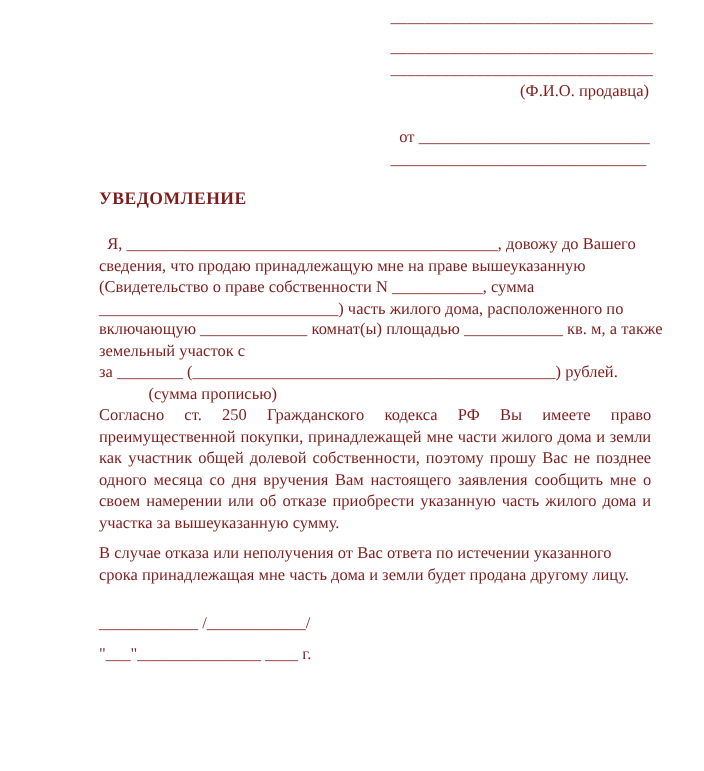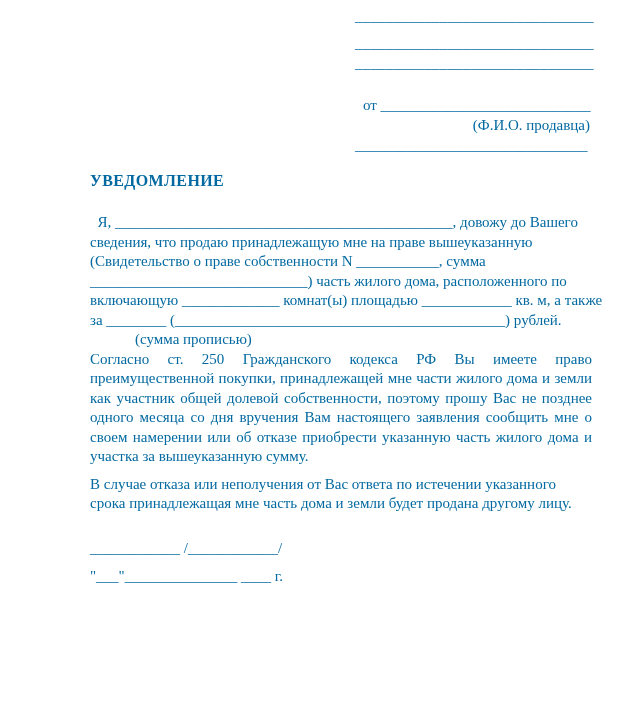--- a/index.html
+++ b/index.html
@@ -4,21 +4,21 @@
 <style>
   * { margin: 0; padding: 0; box-sizing: border-box; }
   html, body { background: #ffffff; }
   body {
     width: 640px; height: 701px;
     font-family: "Liberation Serif", "DejaVu Serif", serif;
   }
   .page {
     width: 636px; height: 701px;
     background: #ffffff;
-    color: #0369a1;
+    color: #7f1d1d;
     font-size: 15px;
     line-height: 20px;
     padding: 6px 44px 0 90px;
     overflow: hidden;
   }
   .header-block { width: 237px; margin-left: auto; }
   .hline { white-space: pre; line-height: 20px; }
   .blank-top { letter-spacing: 0.2px; }
   .blank2 { margin-top: 7px; }
   .from-line { margin-top: 22px; padding-left: 8px; }
@@ -41,33 +41,34 @@
 </style>
 </head>
 <body>
 
 <div class="page">
 
   <div class="header-block">
     <div class="hline blank-top">_______________________________</div>
     <div class="hline blank-top blank2">_______________________________</div>
     <div class="hline blank-top">_______________________________</div>
+    <div class="hline fio-caption">(Ф.И.О. продавца)</div>
     <div class="hline from-line"><span>от </span><span>____________________________</span></div>
-    <div class="hline fio-caption">(Ф.И.О. продавца)</div>
     <div class="hline">_______________________________</div>
   </div>
 
   <div class="doc-title">УВЕДОМЛЕНИЕ</div>
 
   <div class="para p1">
     <div class="pline">  Я, _____________________________________________, довожу до Вашего</div>
     <div class="pline">сведения, что продаю принадлежащую мне на праве вышеуказанную</div>
     <div class="pline">(Свидетельство о праве собственности N ___________, сумма</div>
     <div class="pline">_____________________________) часть жилого дома, расположенного по</div>
     <div class="pline">включающую _____________ комнат(ы) площадью ____________ кв. м, а также</div>
+    <div class="pline">земельный участок с</div>
     <div class="pline">за ________ (____________________________________________) рублей.</div>
     <div class="pline">            (сумма прописью)</div>
   </div>
 
   <div class="para p2">Согласно ст. 250 Гражданского кодекса РФ Вы имеете право преимущественной покупки, принадлежащей мне части жилого дома и земли как участник общей долевой собственности, поэтому прошу Вас не позднее одного месяца со дня вручения Вам настоящего заявления сообщить мне о своем намерении или об отказе приобрести указанную часть жилого дома и участка за вышеуказанную сумму.</div>
 
   <div class="para p3">В случае отказа или неполучения от Вас ответа по истечении указанного срока принадлежащая мне часть дома и земли будет продана другому лицу.</div>
 
   <div class="sig-line">____________ /____________/</div>
 

